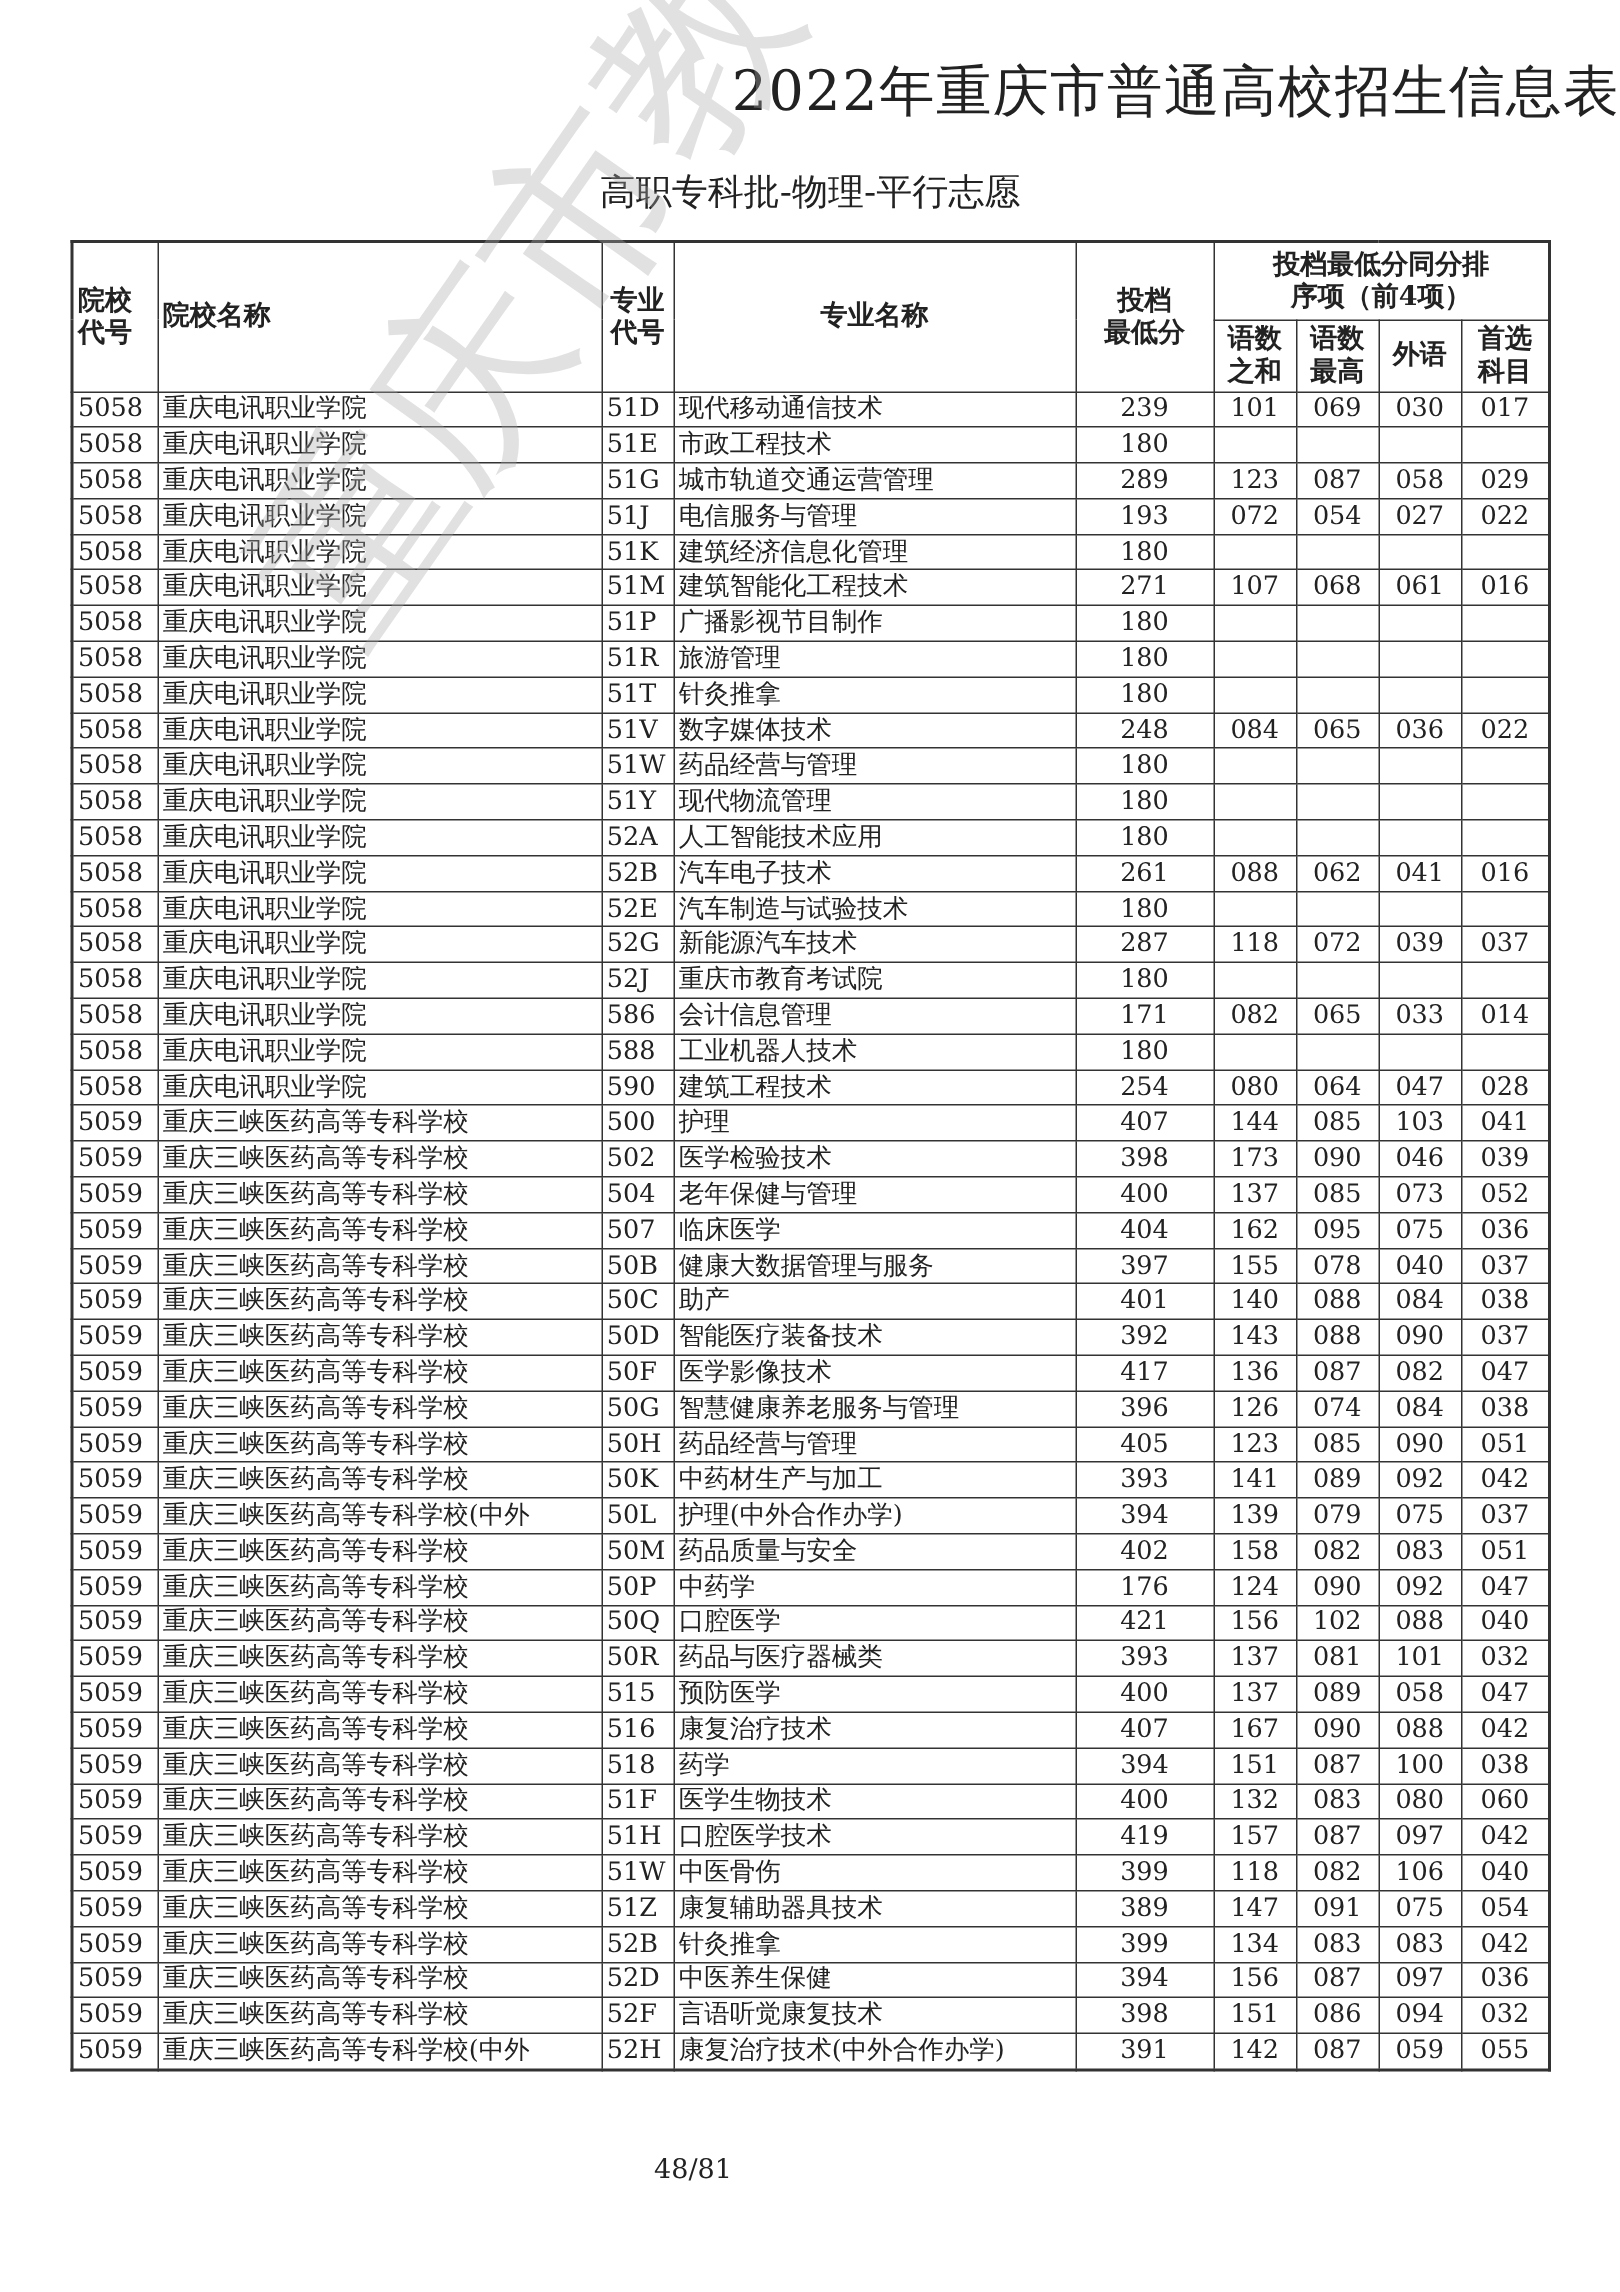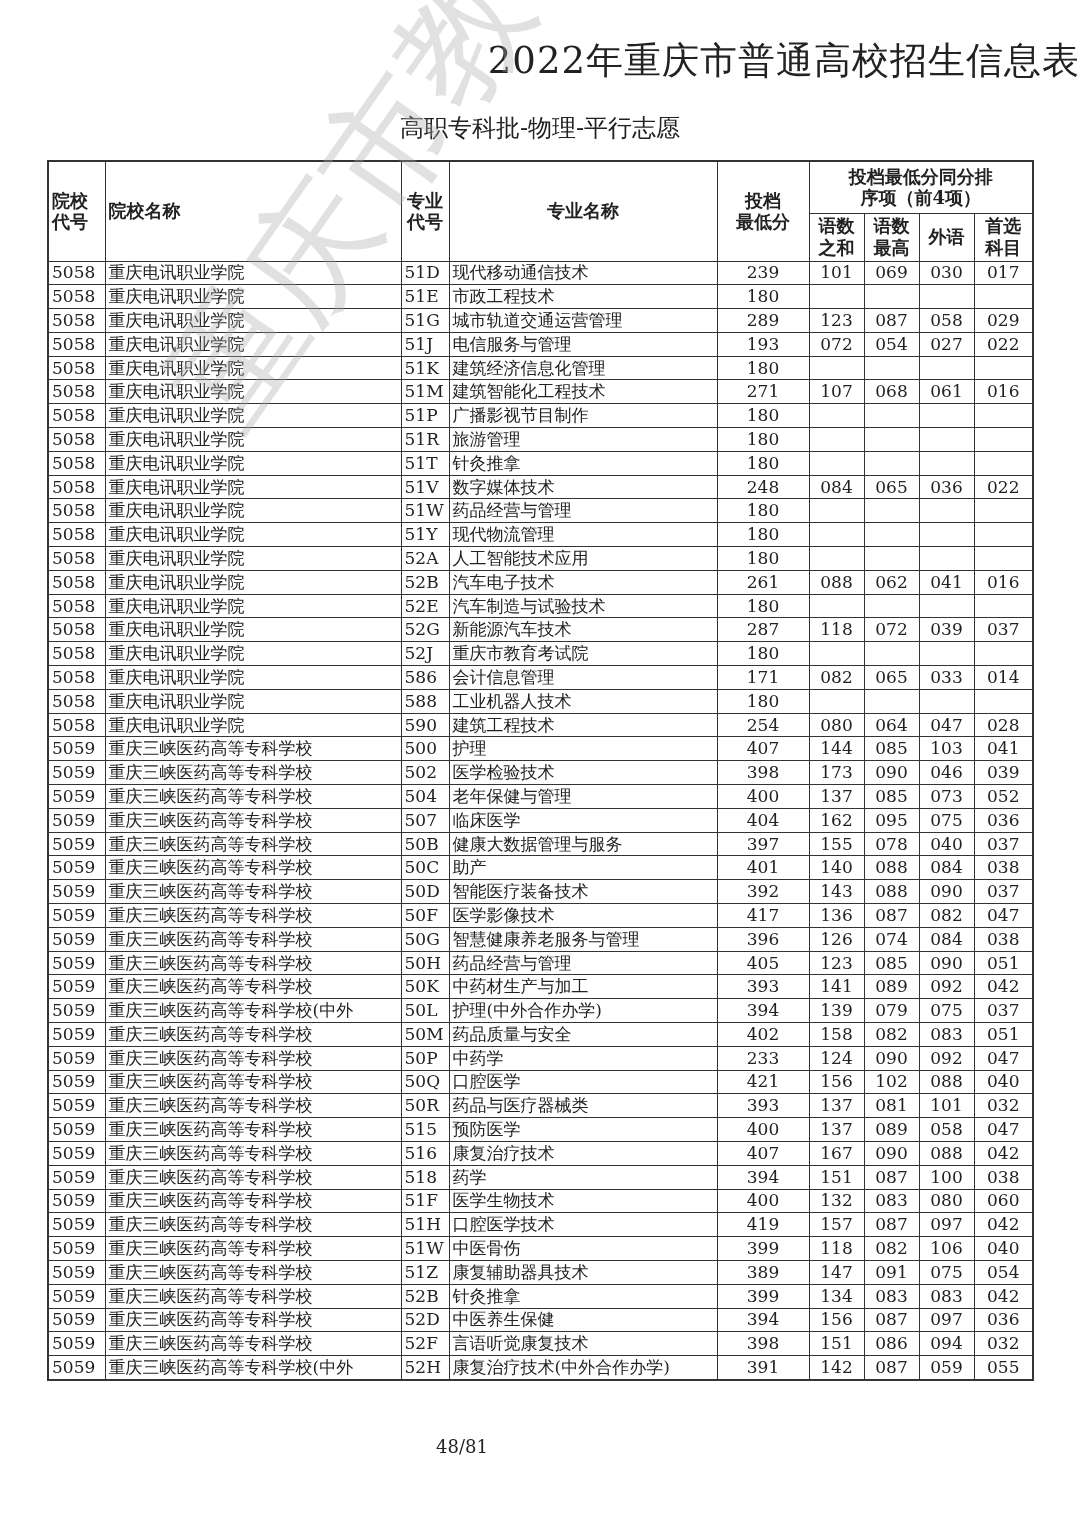--- a/index.html
+++ b/index.html
@@ -411,21 +411,21 @@
         <td class="c">158</td>
         <td class="c">082</td>
         <td class="c">083</td>
         <td class="c">051</td>
       </tr>
       <tr>
         <td class="l">5059</td>
         <td class="l">重庆三峡医药高等专科学校</td>
         <td class="l">50P</td>
         <td class="l">中药学</td>
-        <td class="c">233</td>
+        <td class="c">176</td>
         <td class="c">124</td>
         <td class="c">090</td>
         <td class="c">092</td>
         <td class="c">047</td>
       </tr>
       <tr>
         <td class="l">5059</td>
         <td class="l">重庆三峡医药高等专科学校</td>
         <td class="l">50Q</td>
         <td class="l">口腔医学</td>

